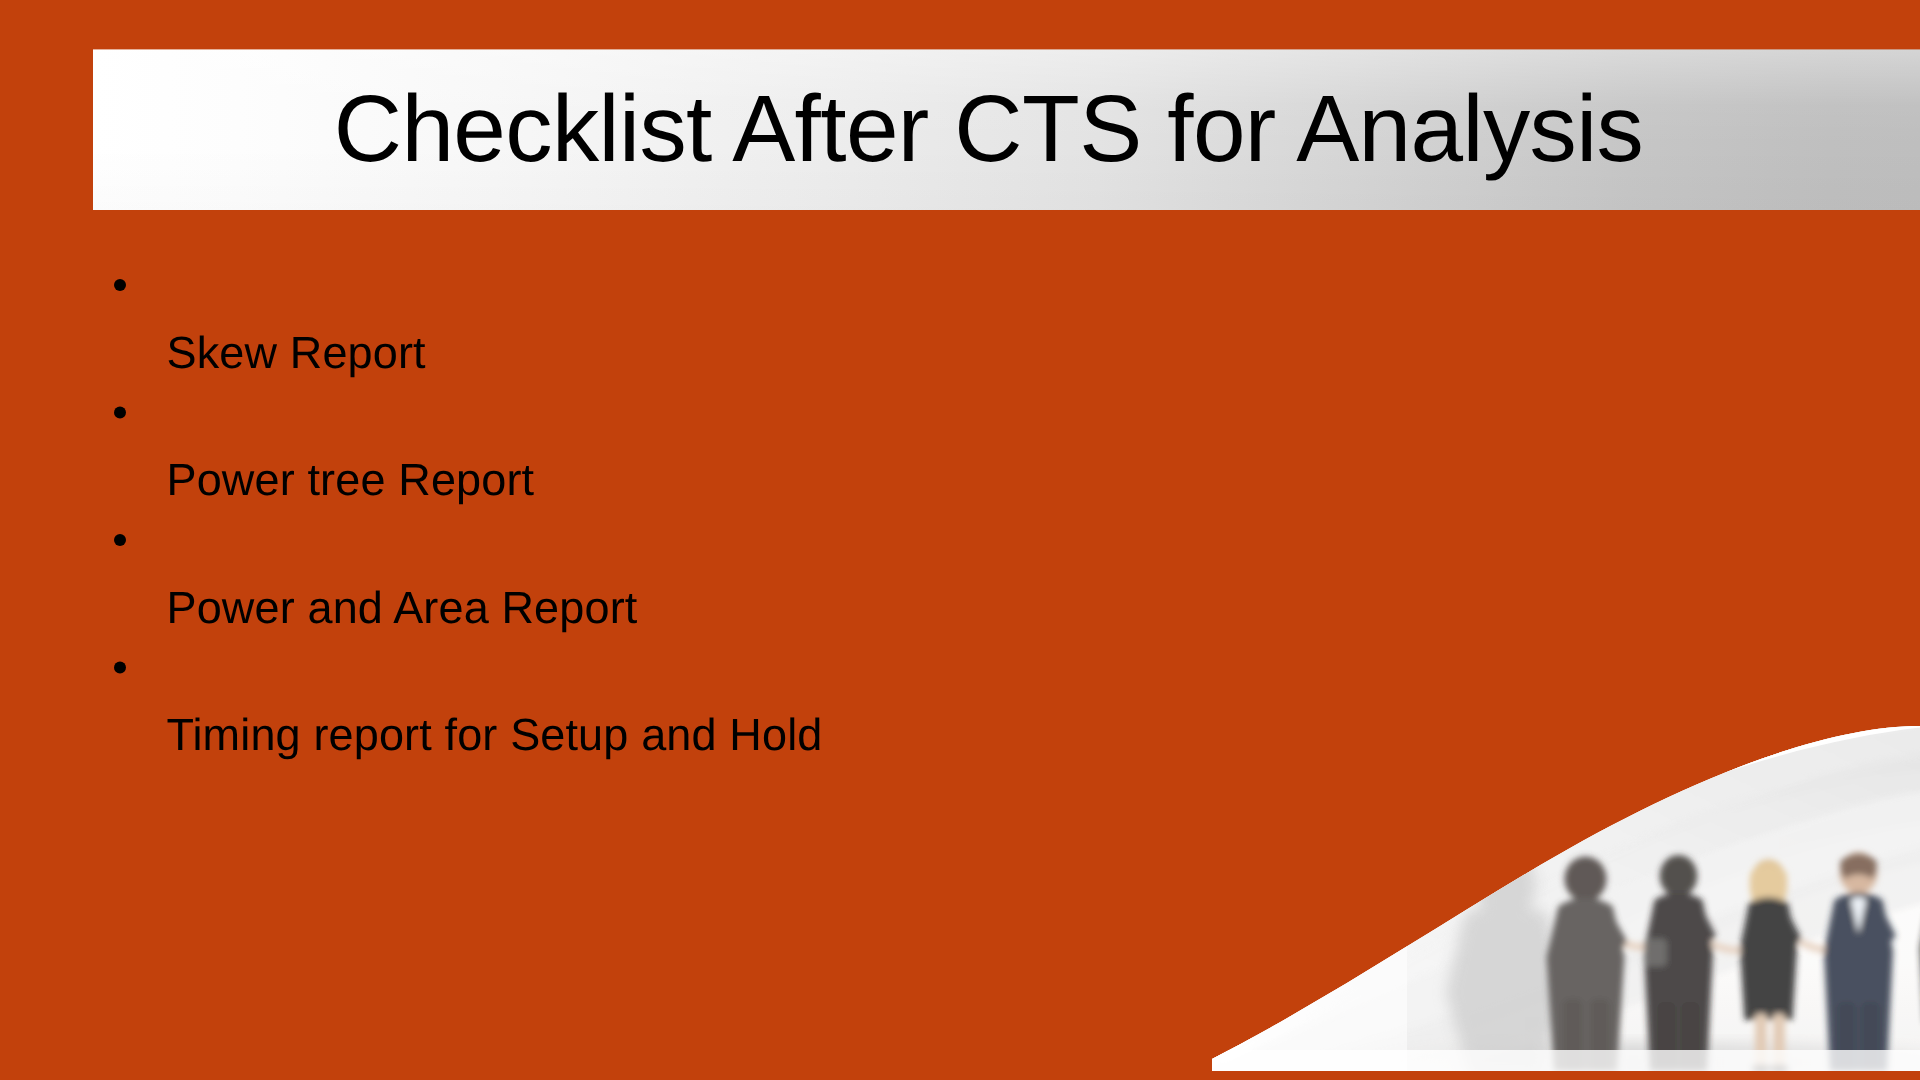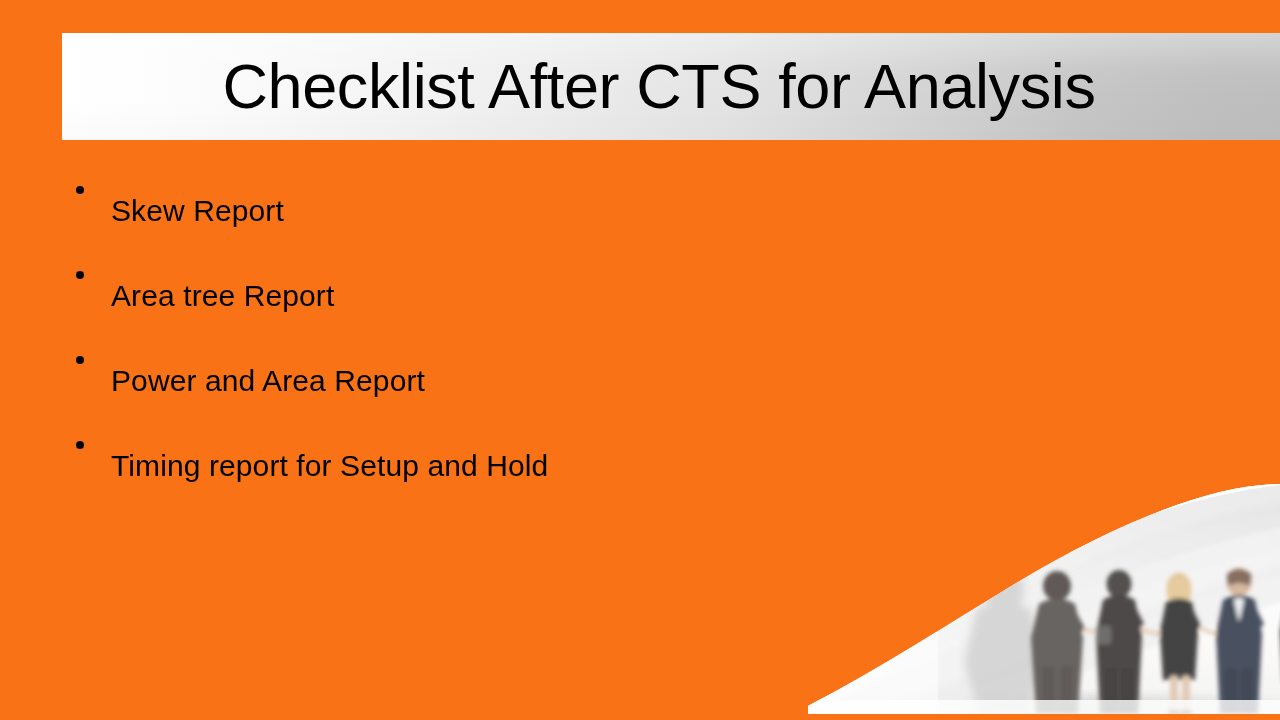--- a/index.html
+++ b/index.html
@@ -7,21 +7,21 @@
     padding: 0;
     background: #ffffff;
   }
   body {
     font-family: "Liberation Sans", sans-serif;
   }
   #slide {
     position: relative;
     width: 1280px;
     height: 720px;
-    background: #f97316;
+    background: #c2410c;
     overflow: hidden;
   }
 
   
   #title-band {
     position: absolute;
     left: 62px;
     top: 33px;
     width: 1218px;
     height: 107px;
@@ -69,21 +69,21 @@
   #bullet-list {
     position: absolute;
     left: 68px;
     top: 168px;
     width: 1000px;
   }
   .bullet-row {
     position: relative;
     height: 85px;
     display: flex;
-    align-items: center;
+    align-items: flex-end;
   }
   .bullet-marker {
     position: absolute;
     left: 8px;
     top: 18px;
     width: 8px;
     height: 8px;
     border-radius: 50%;
     background: #000000;
   }
@@ -123,21 +123,21 @@
 
   <div id="bullet-list">
 
     <div class="bullet-row">
       <span class="bullet-marker"></span>
       <span class="bullet-text">Skew Report</span>
     </div>
 
     <div class="bullet-row">
       <span class="bullet-marker"></span>
-      <span class="bullet-text">Area tree Report</span>
+      <span class="bullet-text">Power tree Report</span>
     </div>
 
     <div class="bullet-row">
       <span class="bullet-marker"></span>
       <span class="bullet-text">Power and Area Report</span>
     </div>
 
     <div class="bullet-row">
       <span class="bullet-marker"></span>
       <span class="bullet-text">Timing report for Setup and Hold</span>

